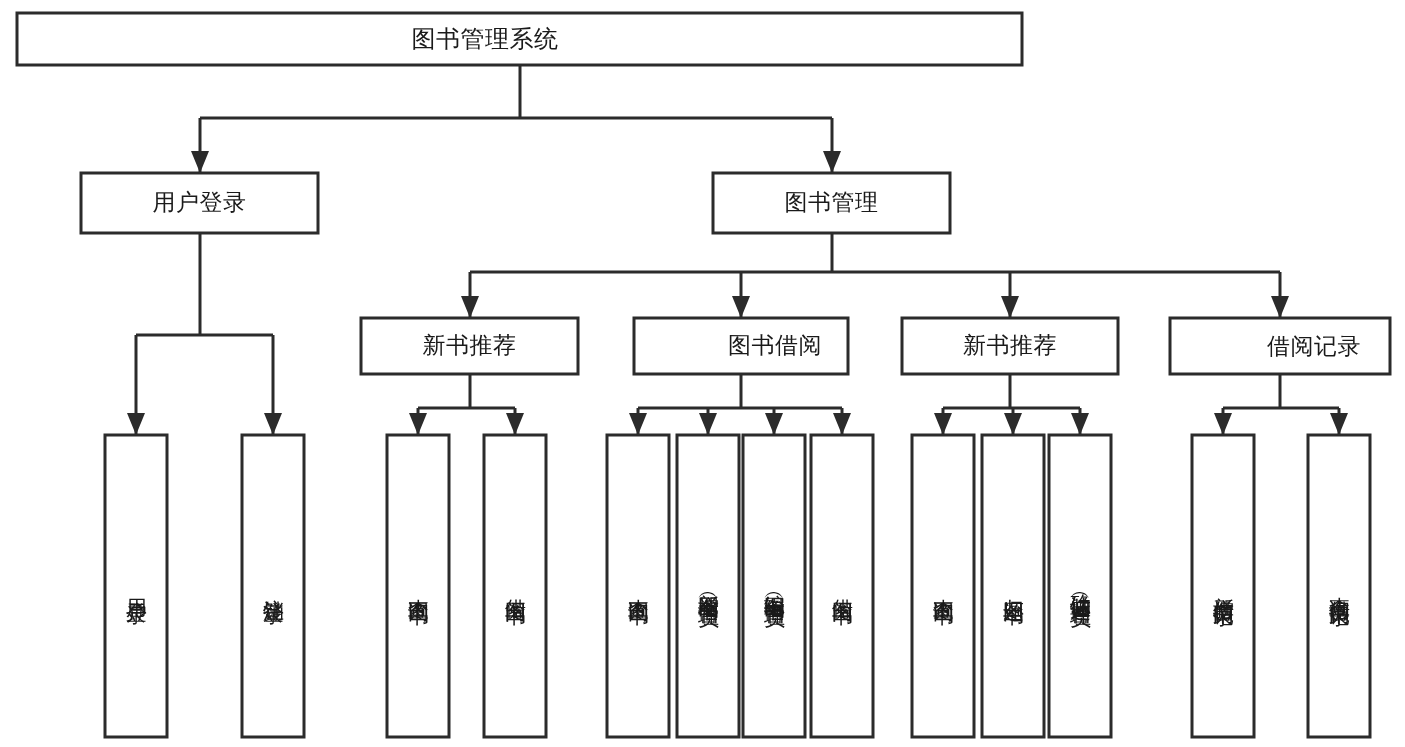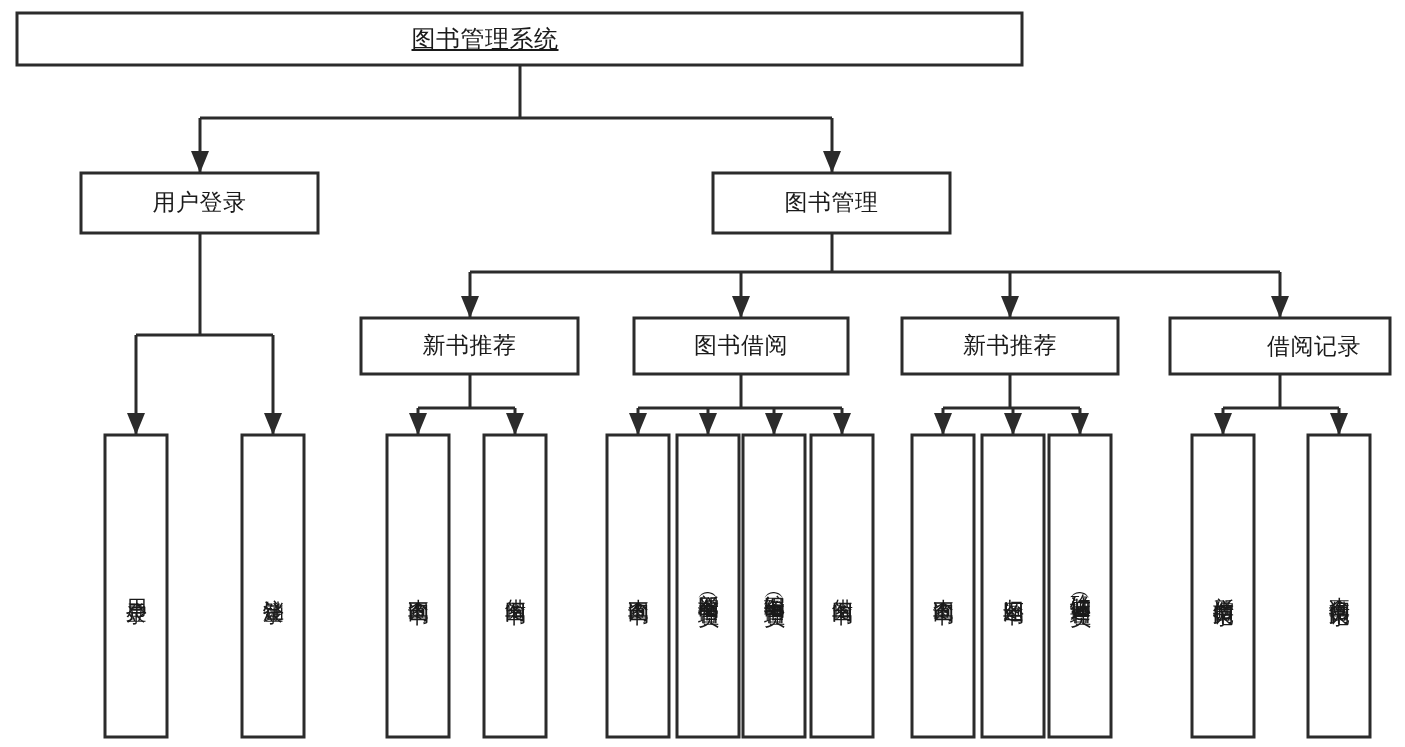--- a/index.html
+++ b/index.html
@@ -160,25 +160,25 @@
         <rect x="811" y="435" width="62" height="302" class="node-box"></rect>
         <rect x="912" y="435" width="62" height="302" class="node-box"></rect>
         <rect x="982" y="435" width="62" height="302" class="node-box"></rect>
         <rect x="1049" y="435" width="62" height="302" class="node-box"></rect>
         <rect x="1192" y="435" width="62" height="302" class="node-box"></rect>
         <rect x="1308" y="435" width="62" height="302" class="node-box"></rect>
       </g>
   </svg>
 
   <div id="labels-layer">
-      <div class="node-label horizontal root-label" style="left: 17px; top: 13px; width: 936px; height: 52px; text-decoration: underline;">图书管理系统</div>
+      <div class="node-label horizontal root-label" style="left: 17px; top: 13px; width: 936px; height: 52px;">图书管理系统</div>
       <div class="node-label horizontal" style="left: 81px; top: 173px; width: 237px; height: 60px;">用户登录</div>
       <div class="node-label horizontal" style="left: 713px; top: 173px; width: 237px; height: 60px;">图书管理</div>
       <div class="node-label horizontal" style="left: 361px; top: 318px; width: 217px; height: 56px;">新书推荐</div>
-      <div class="node-label horizontal" style="left: 634px; top: 318px; width: 214px; height: 56px;">图书借阅</div>
+      <div class="node-label horizontal" style="left: 634px; top: 318px; width: 214px; height: 56px; padding-left: 34px;">图书借阅</div>
       <div class="node-label horizontal" style="left: 902px; top: 318px; width: 216px; height: 56px;">新书推荐</div>
       <div class="node-label horizontal" style="left: 1170px; top: 318px; width: 220px; height: 58px; padding-left: 34px;">借阅记录</div>
       <div class="node-label vertical" style="left: 105px; top: 435px; width: 62px; height: 302px;">用户登录</div>
       <div class="node-label vertical" style="left: 242px; top: 435px; width: 62px; height: 302px;">注销登录</div>
       <div class="node-label vertical" style="left: 387px; top: 435px; width: 62px; height: 302px;">查询图书</div>
       <div class="node-label vertical" style="left: 484px; top: 435px; width: 62px; height: 302px;">借阅图书</div>
       <div class="node-label vertical" style="left: 607px; top: 435px; width: 62px; height: 302px;">查询图书</div>
       <div class="node-label vertical" style="left: 677px; top: 435px; width: 62px; height: 302px;">新增图书（管理员）</div>
       <div class="node-label vertical" style="left: 743px; top: 435px; width: 62px; height: 302px;">编辑图书（管理员）</div>
       <div class="node-label vertical" style="left: 811px; top: 435px; width: 62px; height: 302px;">借阅图书</div>

